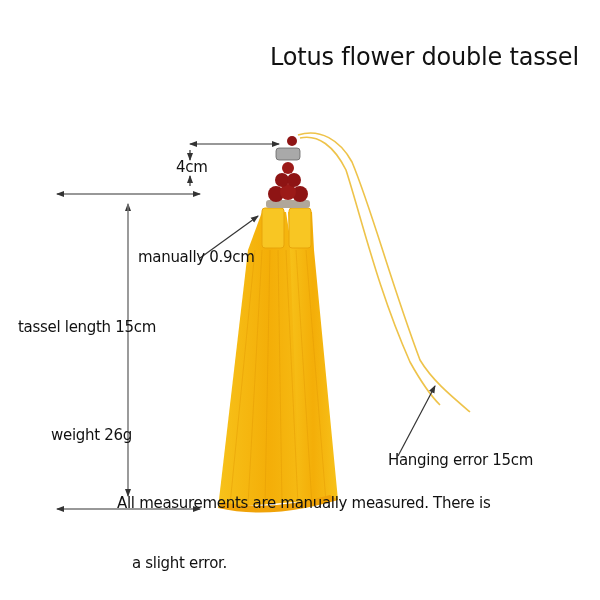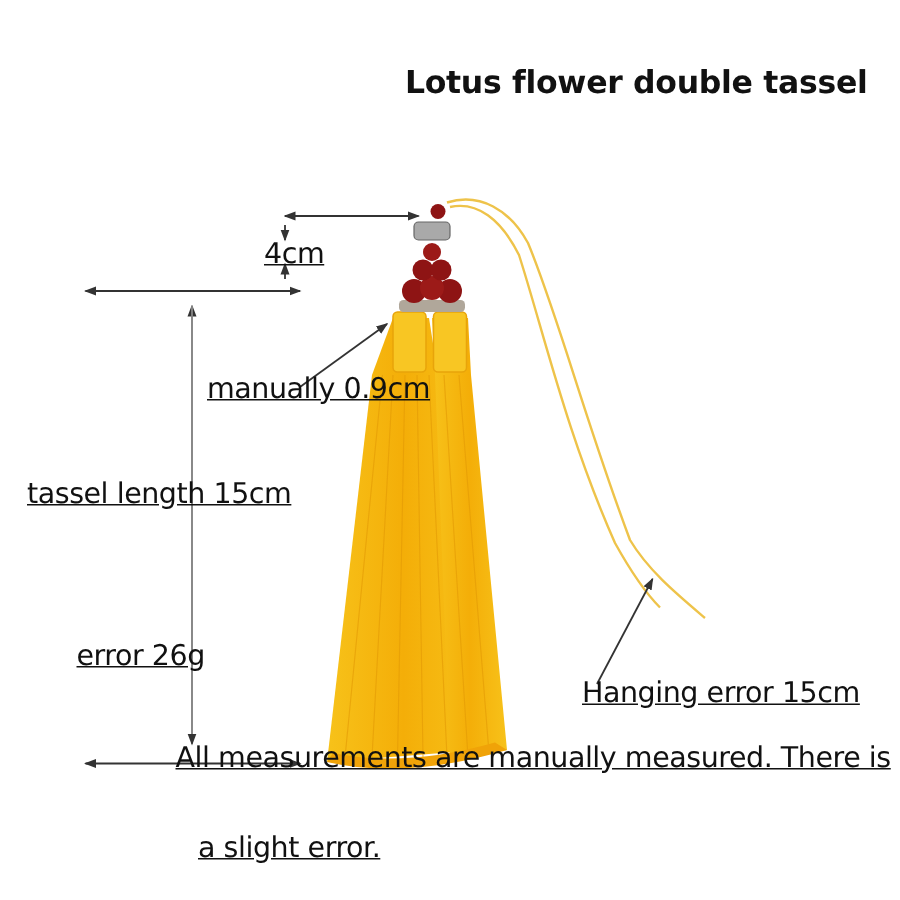--- a/index.html
+++ b/index.html
@@ -1,22 +1,22 @@
 <!DOCTYPE html>
 <html><head>
   <meta charset="utf-8">
   <style>
     html, body { margin: 0; padding: 0; }
     body {
       width: 600px; height: 600px; background: #ffffff; position: relative; overflow: hidden;
       font-family: "DejaVu Sans", "Liberation Sans", sans-serif; color: #111;
     }
     .txt { position: absolute; white-space: nowrap; line-height: 1; }
-    .title { left: 270px; top: 45px; font-size: 21px; font-weight: bold; letter-spacing: -0.2px; }
-    .lbl { font-size: 19px; letter-spacing: -0.3px; text-decoration: underline; }
+    .title { left: 270px; top: 45px; font-size: 24px; font-weight: normal; letter-spacing: -0.2px; }
+    .lbl { font-size: 15px; letter-spacing: -0.3px; }
     #art { position: absolute; left: 0; top: 0; }
   </style>
 </head>
 <body>
 
 <svg id="art" width="600" height="600" viewBox="0 0 600 600" xmlns="http://www.w3.org/2000/svg">
   <defs>
     <marker id="ah" markerWidth="8" markerHeight="8" refX="7" refY="4" orient="auto" markerUnits="userSpaceOnUse">
       <path d="M0,1 L8,4 L0,7 Z" fill="#333"></path>
     </marker>
@@ -74,16 +74,16 @@
     <line x1="128" y1="204" x2="128" y2="496" stroke="#888" marker-end="url(#ah)"></line>
     <line x1="57" y1="509" x2="200" y2="509" marker-start="url(#ahs)" marker-end="url(#ah)"></line>
     <line x1="398" y1="456" x2="435" y2="386" marker-end="url(#ah)"></line>
   </g>
 </svg>
 
 <div class="txt title">Lotus flower double tassel</div>
 <div class="txt lbl" style="left:176px;top:160px;">4cm</div>
 <div class="txt lbl" style="left:138px;top:250px;">manually 0.9cm</div>
 <div class="txt lbl" style="left:18px;top:320px;">tassel length 15cm</div>
-<div class="txt lbl" style="left:51px;top:428px;">error 26g</div>
+<div class="txt lbl" style="left:51px;top:428px;">weight 26g</div>
 <div class="txt lbl" style="left:388px;top:453px;">Hanging error 15cm</div>
 <div class="txt lbl" style="left:117px;top:496px;">All measurements are manually measured. There is</div>
 <div class="txt lbl" style="left:132px;top:556px;">a slight error.</div>
 
 </body></html>

